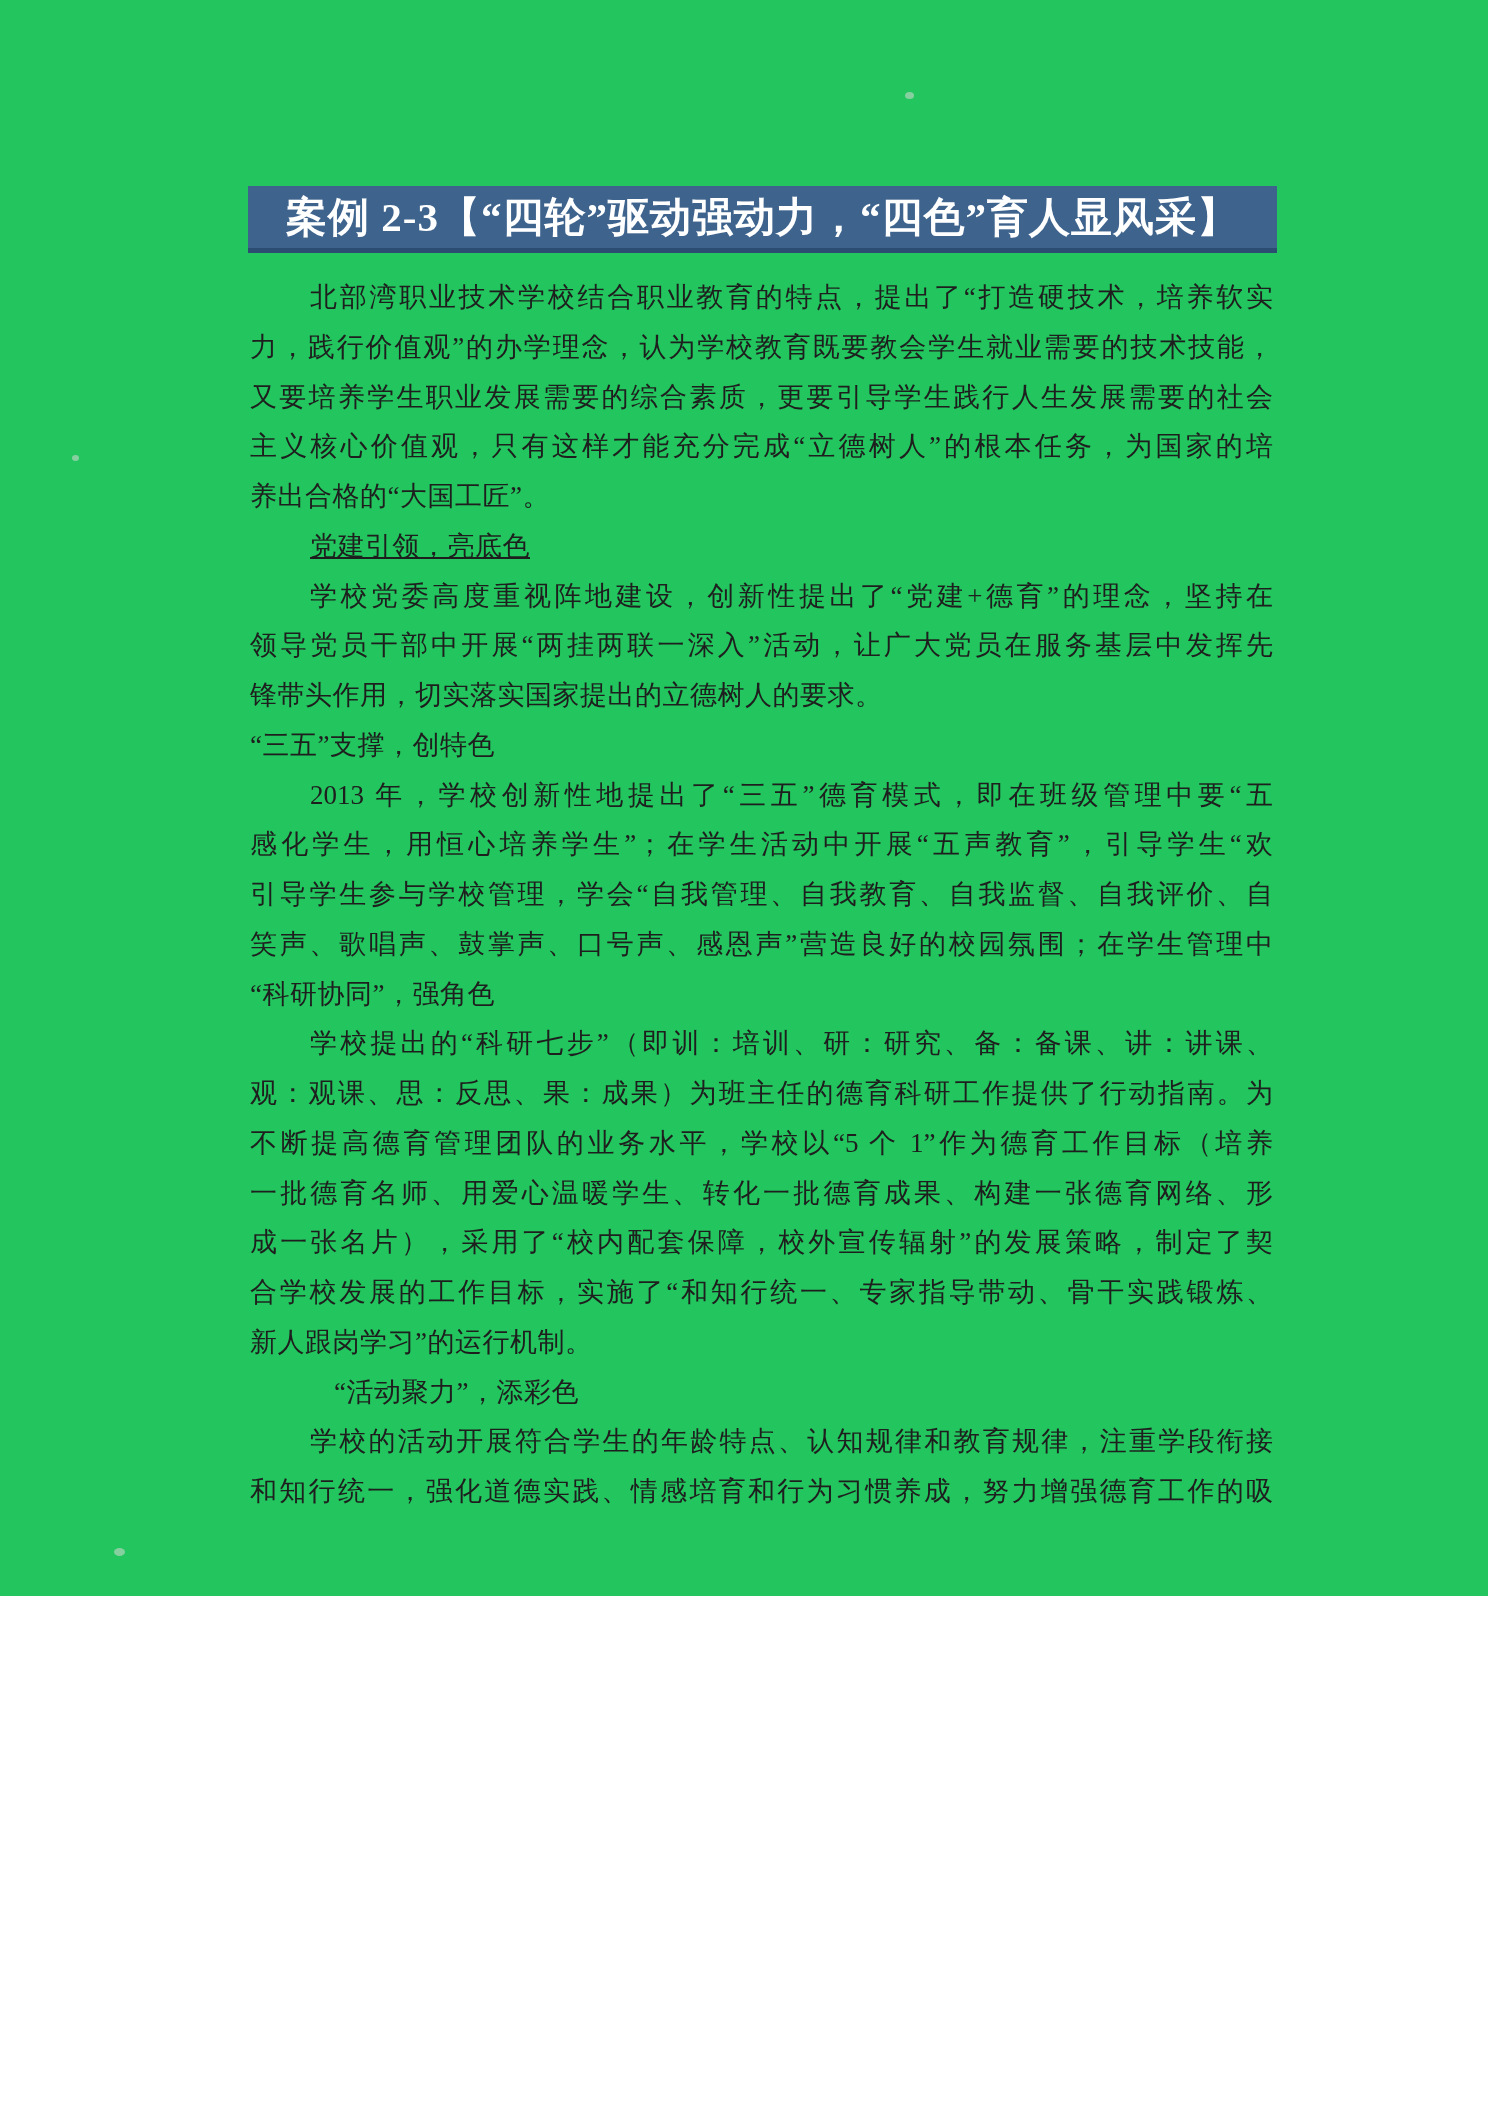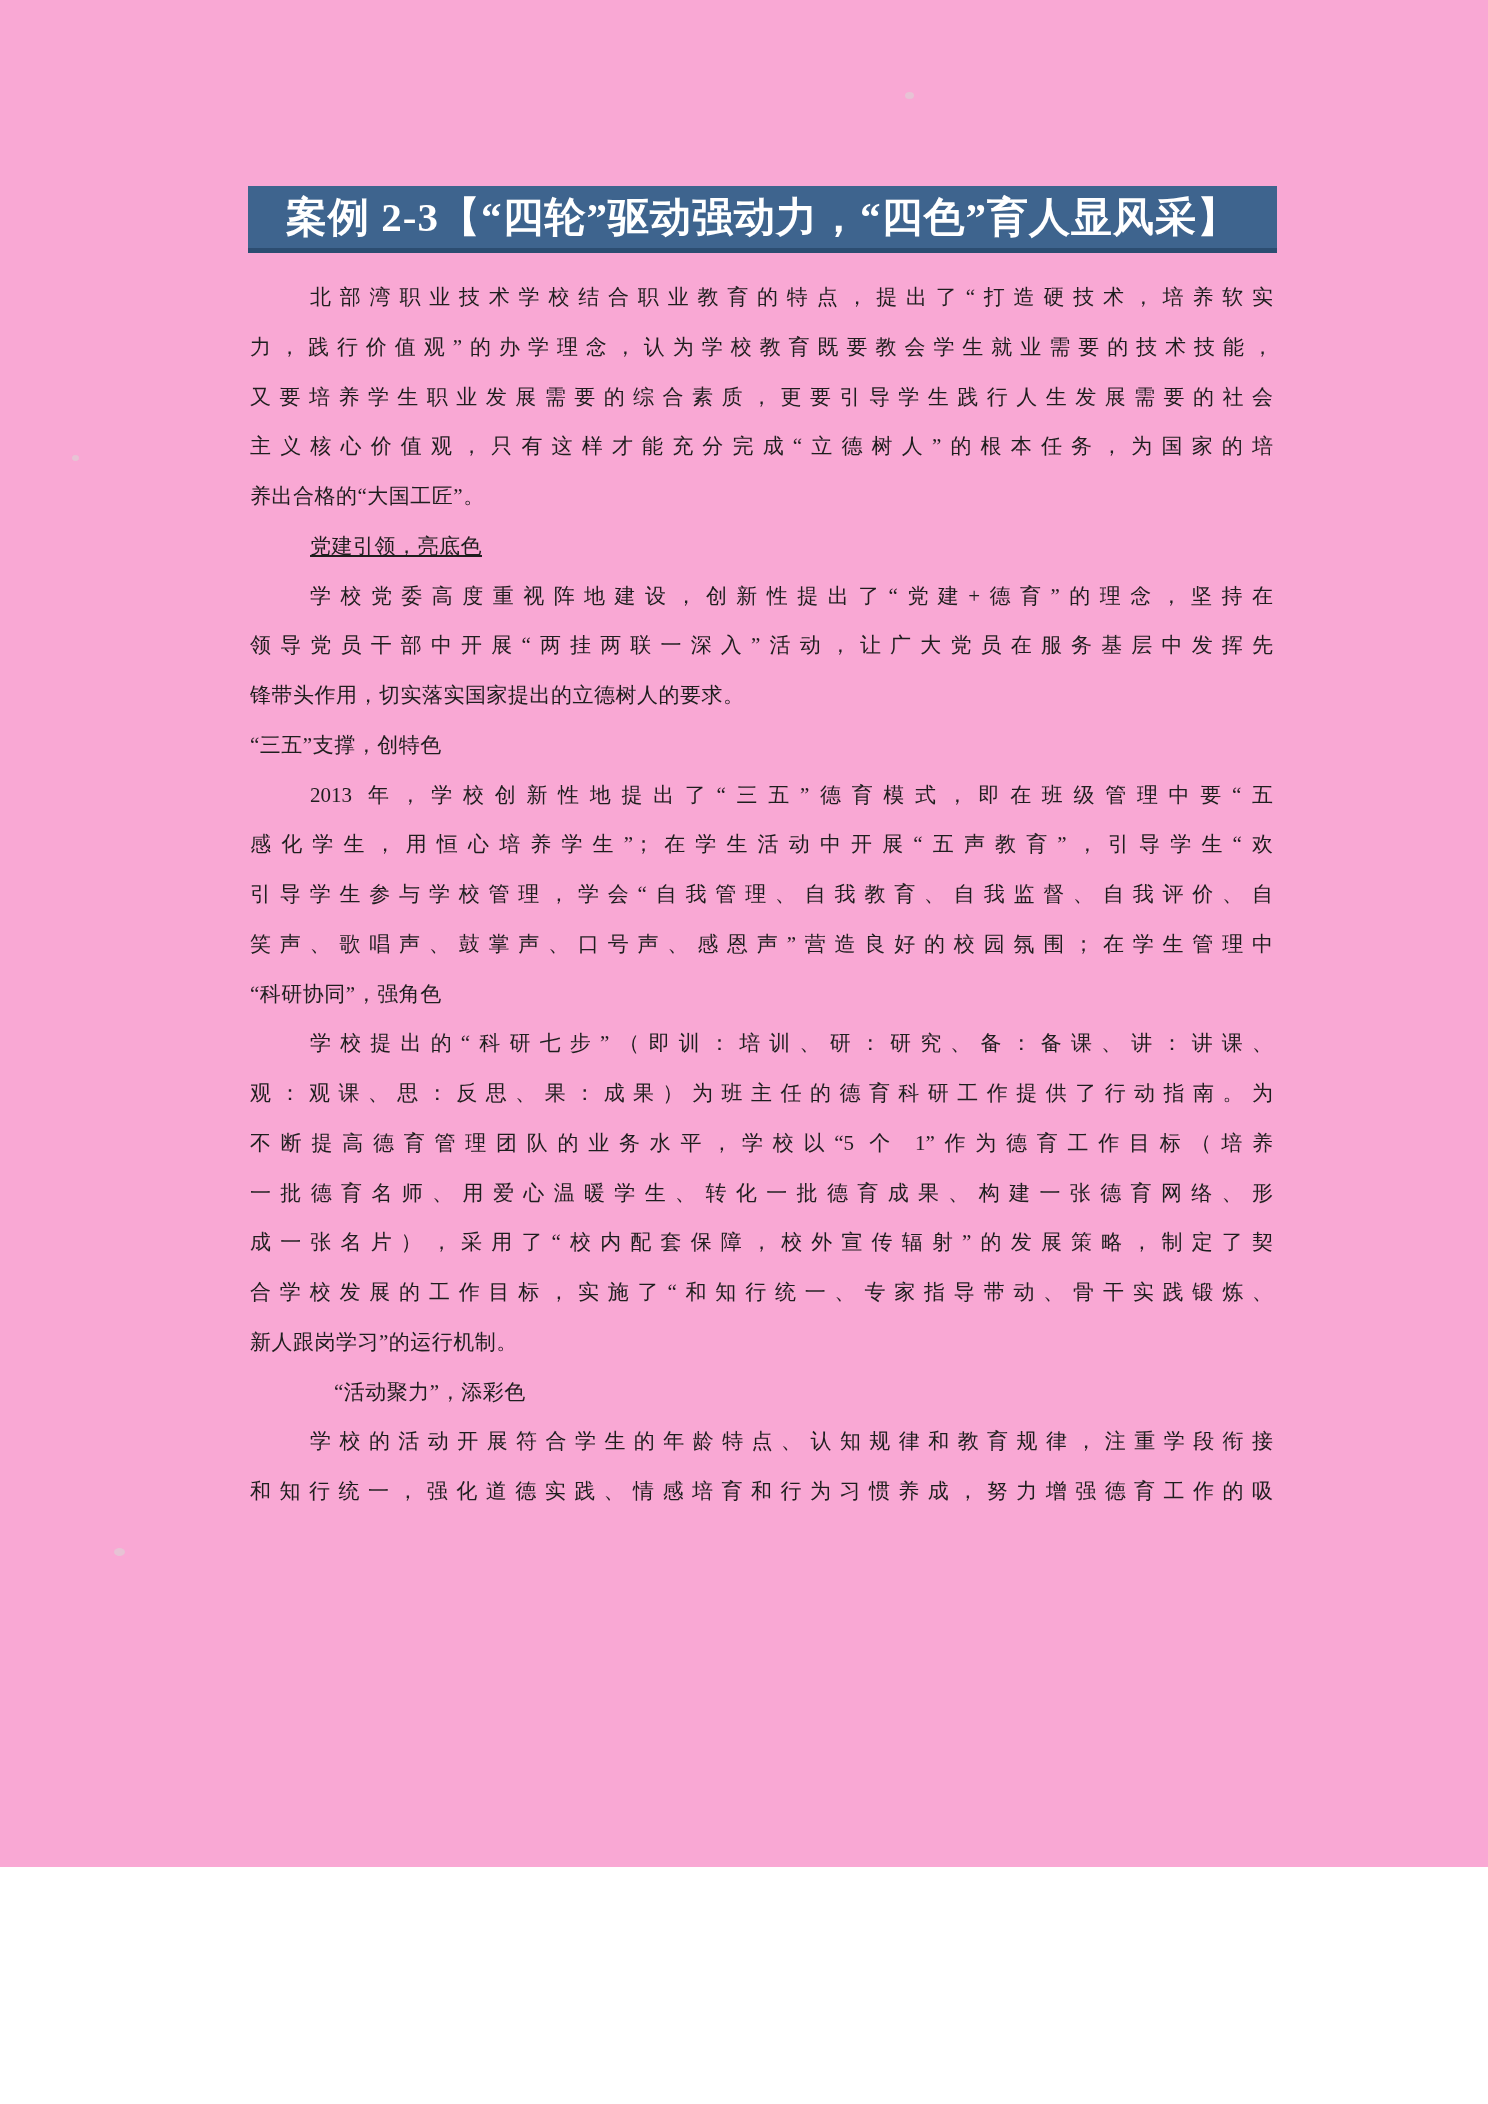--- a/index.html
+++ b/index.html
@@ -1,20 +1,20 @@
 <!DOCTYPE html>
 <html><head>
 <meta charset="utf-8">
 <style>
   html, body { margin: 0; padding: 0; }
   .page {
     position: relative;
     width: 1488px;
-    height: 1867px;
-    background: #f9a8d4;
+    height: 1596px;
+    background: #22c55e;
     overflow: hidden;
     font-family: "Liberation Serif", serif;
   }
   .banner {
     position: absolute;
     left: 248px;
     top: 186px;
     width: 1029px;
     height: 62px;
     border-bottom: 5px solid #2c4d71;
@@ -32,21 +32,21 @@
   .content {
     position: absolute;
     left: 250px;
     top: 273px;
     width: 1023px;
     color: #1e1e1e;
   }
   .line {
     height: 49.75px;
     line-height: 49.75px;
-    font-size: 21px;
+    font-size: 27px;
     letter-spacing: 0.5px;
     overflow: visible;
     white-space: nowrap;
   }
   .line.fill {
     white-space: normal;
     text-align: justify;
     text-align-last: justify;
     letter-spacing: 0;
   }

